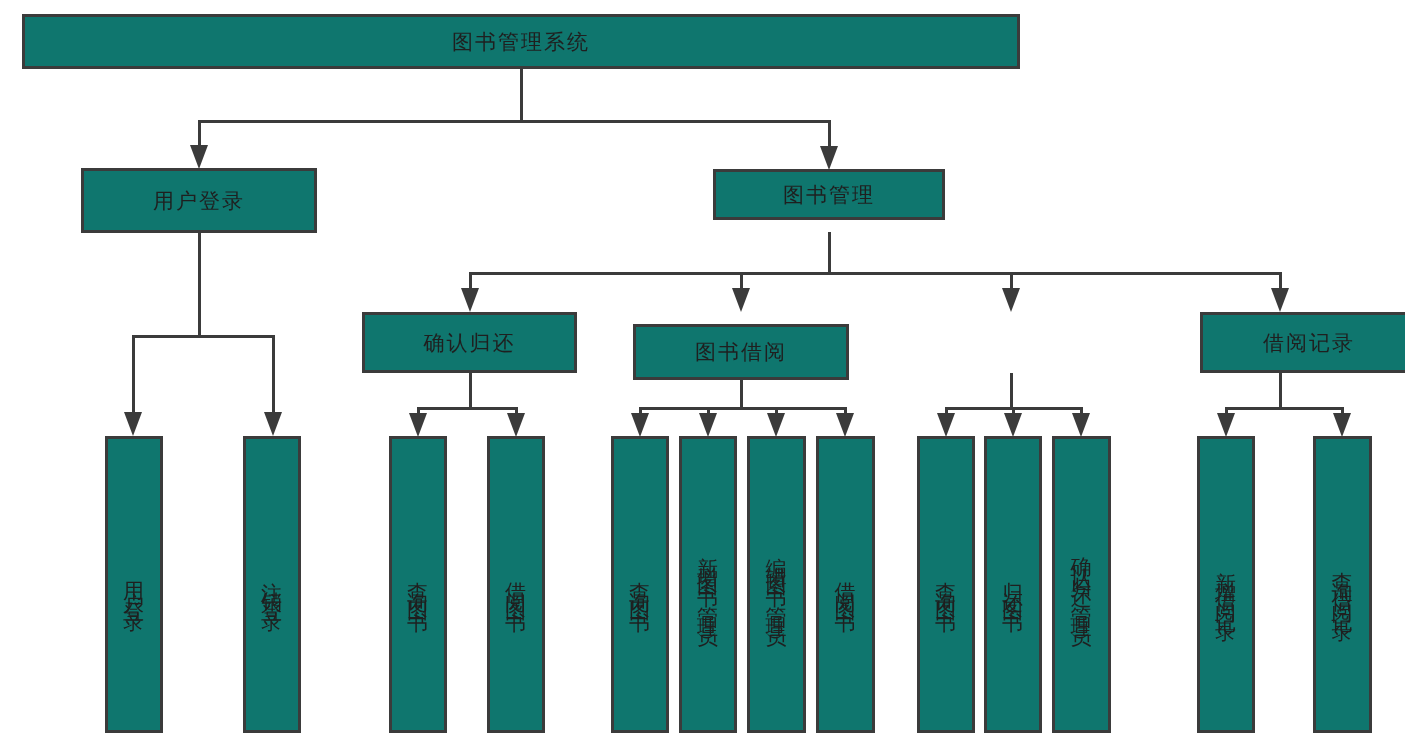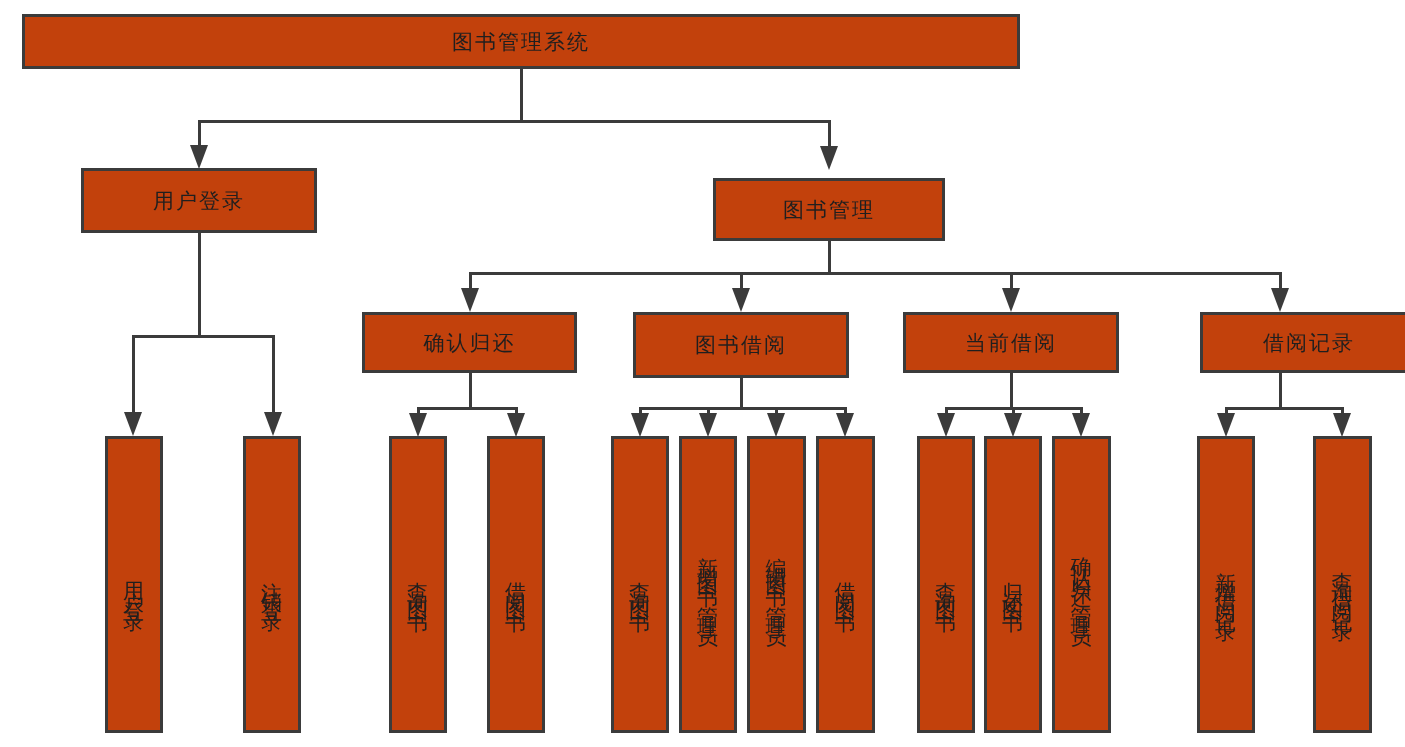--- a/index.html
+++ b/index.html
@@ -9,21 +9,21 @@
     position: relative;
     width: 1405px;
     height: 747px;
     background: #ffffff;
     overflow: hidden;
     color: #1f1f1f;
   }
   .node {
     position: absolute;
     border: 3px solid #3b3b3b;
-    background: #c2410c;
+    background: #0f766e;
     display: flex;
     align-items: center;
     justify-content: center;
     z-index: 2;
   }
   .node.h span {
     font-size: 21px;
     letter-spacing: 2px;
     white-space: nowrap;
   }
@@ -61,32 +61,29 @@
 
 <div class="canvas">
 
   <div class="node h" style="left:22px;top:14px;width:998px;height:55px">
     <span>图书管理系统</span>
   </div>
 
   <div class="node h" style="left:81px;top:168px;width:236px;height:65px">
     <span>用户登录</span>
   </div>
-  <div class="node h" style="left:713px;top:178px;width:232px;height:63px">
+  <div class="node h" style="left:713px;top:169px;width:232px;height:51px">
     <span>图书管理</span>
   </div>
 
   <div class="node h" style="left:362px;top:312px;width:215px;height:61px">
     <span>确认归还</span>
   </div>
-  <div class="node h" style="left:633px;top:312px;width:216px;height:66px">
+  <div class="node h" style="left:633px;top:324px;width:216px;height:56px">
     <span>图书借阅</span>
-  </div>
-  <div class="node h" style="left:903px;top:312px;width:216px;height:61px">
-    <span>当前借阅</span>
   </div>
   <div class="node h" style="left:1200px;top:312px;width:218px;height:61px">
     <span>借阅记录</span>
   </div>
 
   <div class="node v" style="left:105px;top:436px;width:58px;height:297px">
     <span>用户登录</span>
   </div>
   <div class="node v" style="left:243px;top:436px;width:58px;height:297px">
     <span>注销登录</span>

